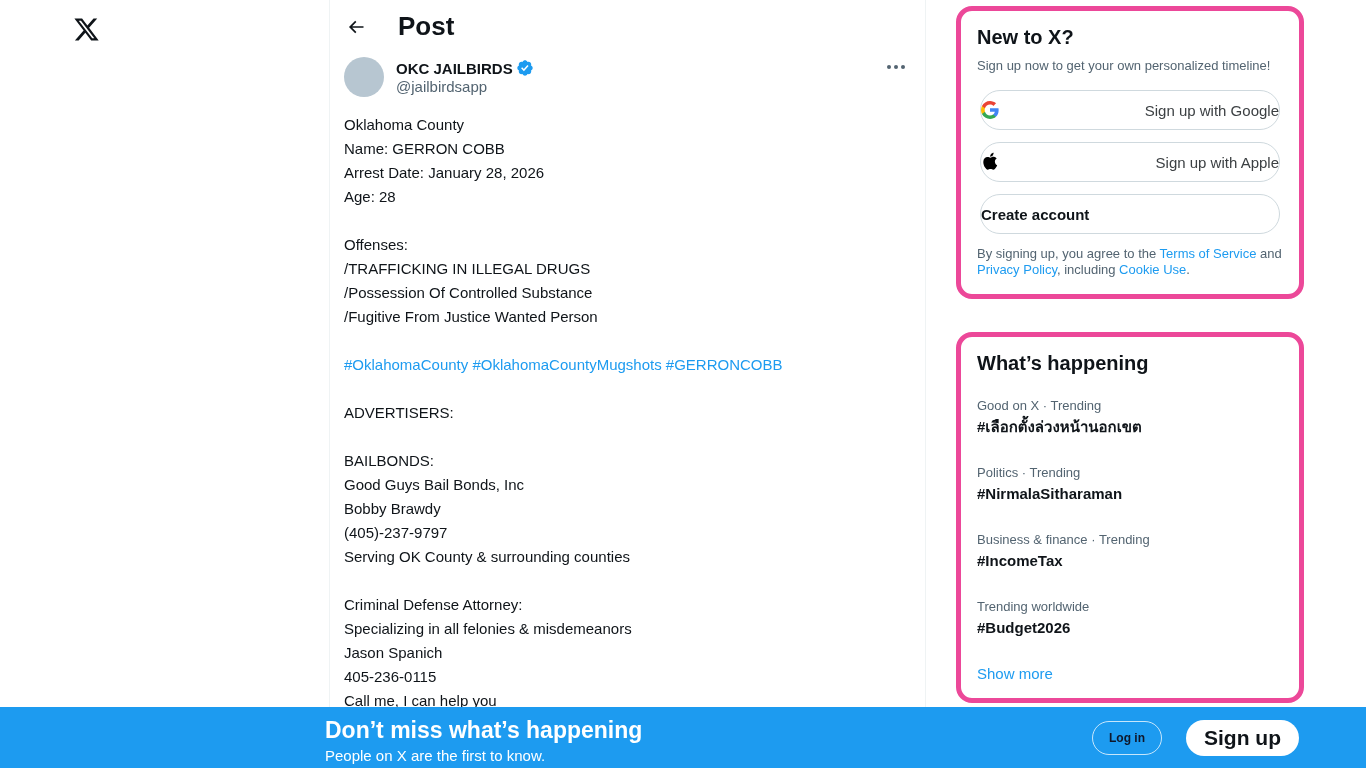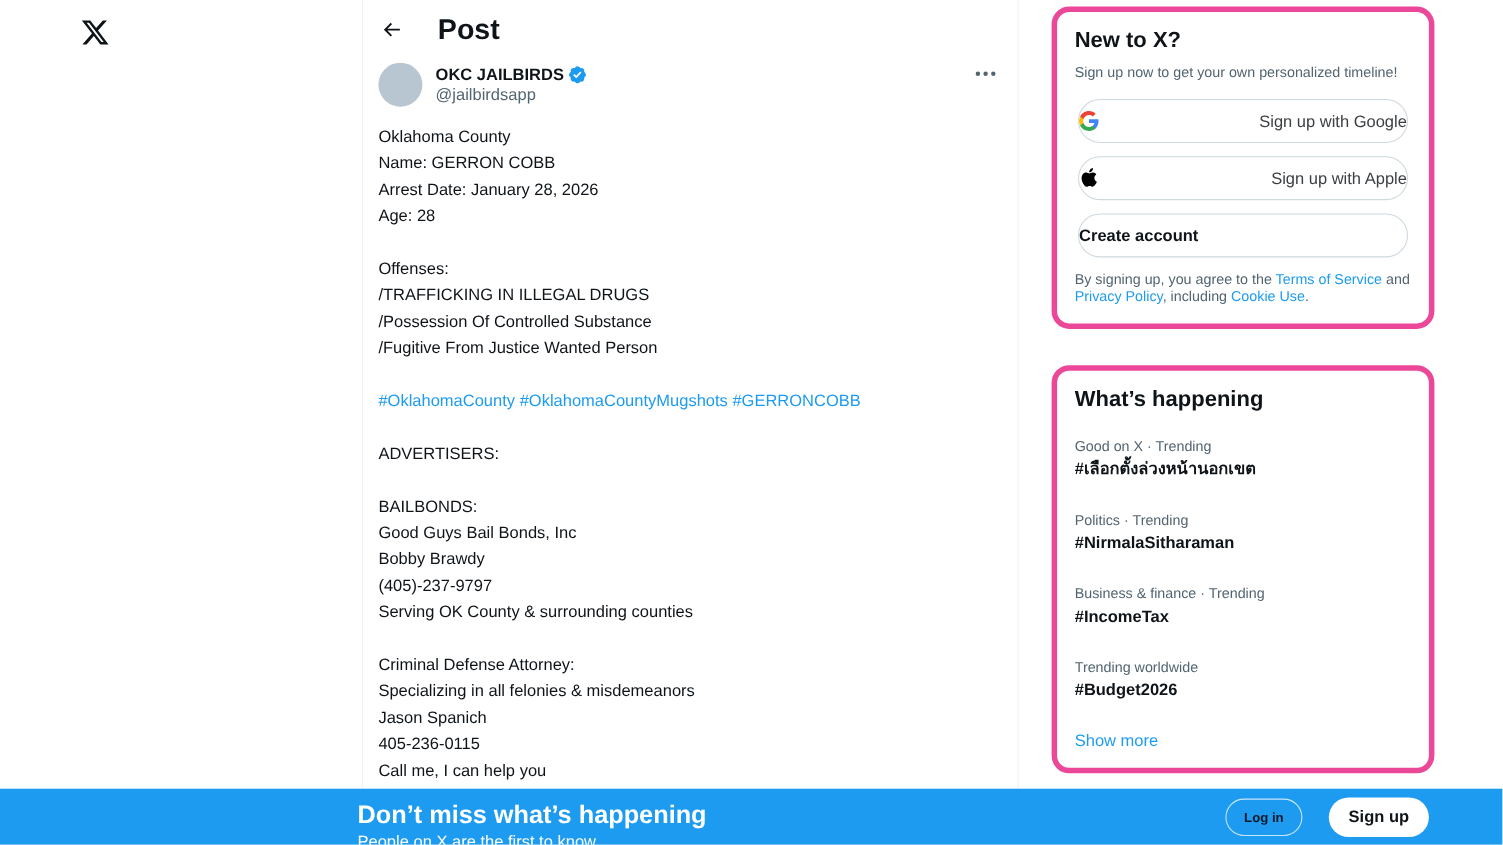--- a/index.html
+++ b/index.html
@@ -105,39 +105,39 @@
   .terms a { color: #1d9bf0; }
 
   .trends-card h2 { margin-bottom: 22px; }
   .trend { margin-bottom: 27px; cursor: pointer; }
   .trend-cat { font-size: 13px; color: #536471; line-height: 17px; margin-bottom: 3px; }
   .trend-tag { font-size: 15px; font-weight: 700; color: #0f1419; line-height: 20px; }
   .show-more { display: block; color: #1d9bf0; font-size: 15px; margin-top: 4px; }
 
   
   .banner {
-    position: absolute; left: 0; right: 0; bottom: 0; height: 51px;
+    position: absolute; left: 0; right: 0; bottom: 0; height: 61px;
     background: #1d9bf0; color: #fff; z-index: 20;
   }
   .banner-text { position: absolute; left: 325px; top: 9px; }
   .banner-title { font-size: 23px; font-weight: 800; line-height: 28px; }
   .banner-sub { font-size: 15px; line-height: 20px; margin-top: 2px; }
   .banner-actions {
     position: absolute; right: 67px; top: 50%; transform: translateY(-50%);
     display: flex; gap: 24px; align-items: center;
   }
   .login-btn {
     height: 34px; padding: 0 16px;
     border: 1px solid rgba(255,255,255,0.75); border-radius: 9999px;
     color: #0f172a; font-size: 12px; font-weight: 700;
   }
   .signup-btn {
     height: 36px; padding: 0 18px;
     background: #fff; border-radius: 9999px;
-    color: #0f1419; font-size: 15px; font-weight: 700;
+    color: #0f1419; font-size: 21px; font-weight: 700;
   }
 </style>
 </head>
 <body>
 
 <div class="x-logo">
   <svg width="27" height="27" viewBox="0 0 24 24" fill="#0f1419">
     <path d="M18.244 2.25h3.308l-7.227 8.26 8.502 11.24H16.17l-5.214-6.817L4.99 21.75H1.68l7.73-8.835L1.254 2.25H8.08l4.713 6.231zm-1.161 17.52h1.833L7.084 4.126H5.117z"></path>
   </svg>
 </div>

